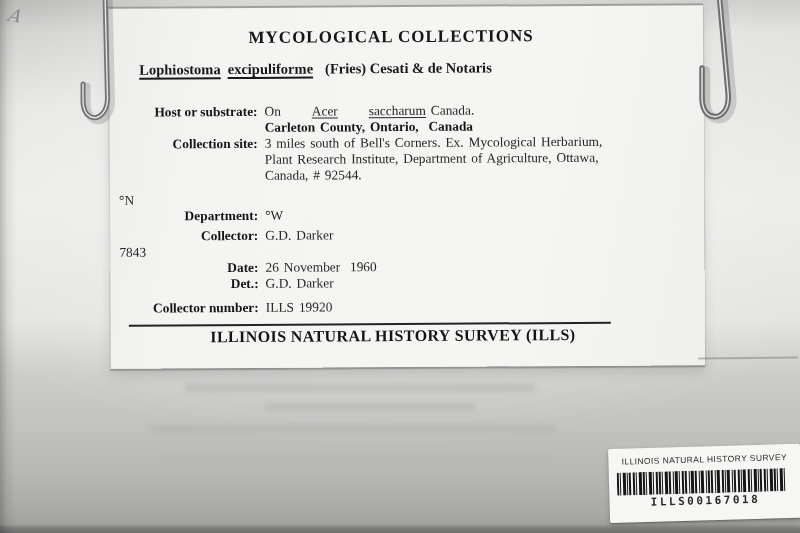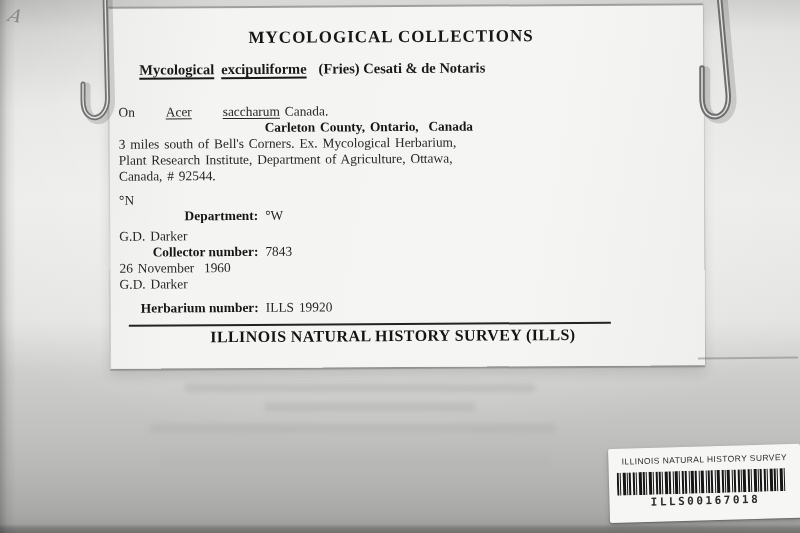--- a/index.html
+++ b/index.html
@@ -80,55 +80,59 @@
 <body>
 
 <div class="photo">
 
   <span class="hand-a">A</span>
 
   <div class="card">
     <div class="card-inner">
       <div class="title">MYCOLOGICAL COLLECTIONS</div>
       <div class="species">
-        <span class="sp-u">Mycological</span><span class="sp-u">excipuliforme</span><span class="sp-auth">(Fries) Cesati &amp; de Notaris</span>
+        <span class="sp-u">Lophiostoma</span><span class="sp-u">excipuliforme</span><span class="sp-auth">(Fries) Cesati &amp; de Notaris</span>
       </div>
       <div class="rows" id="rows">
           <div class="row">
+            <div class="rl">Host or substrate:</div>
             <div class="rv"><span>On </span><span class="u">Acer</span><span> </span><span class="u">saccharum</span><span> Canada.</span></div>
           </div>
           <div class="row">
             <div class="rl"></div>
             <div class="rv"><span class="b">Carleton County, Ontario,&nbsp; Canada</span></div>
           </div>
           <div class="row">
+            <div class="rl">Collection site:</div>
             <div class="rv"><span>3 miles south of Bell's Corners. Ex. Mycological Herbarium, Plant Research Institute, Department of Agriculture, Ottawa, Canada, # 92544.</span></div>
           </div>
           <div class="row" style="margin-top: 8px;">
             <div class="rv"><span>°N</span></div>
           </div>
           <div class="row">
             <div class="rl">Department:</div>
             <div class="rv"><span>°W</span></div>
           </div>
           <div class="row" style="margin-top: 4px;">
+            <div class="rl">Collector:</div>
             <div class="rv"><span>G.D. Darker</span></div>
           </div>
           <div class="row">
-            <div class="rl">Collector number:</div>
             <div class="rv"><span>7843</span></div>
           </div>
           <div class="row">
+            <div class="rl">Date:</div>
             <div class="rv"><span>26 November&nbsp; 1960</span></div>
           </div>
           <div class="row">
+            <div class="rl">Det.:</div>
             <div class="rv"><span>G.D. Darker</span></div>
           </div>
           <div class="row" style="margin-top: 8px;">
-            <div class="rl">Herbarium number:</div>
+            <div class="rl">Collector number:</div>
             <div class="rv"><span>ILLS 19920</span></div>
           </div>
         </div>
       <div class="rule"></div>
       <div class="footer">ILLINOIS NATURAL HISTORY SURVEY (ILLS)</div>
     </div>
   </div>
 
   <div class="ghost g1"></div>
   <div class="ghost g2"></div>

